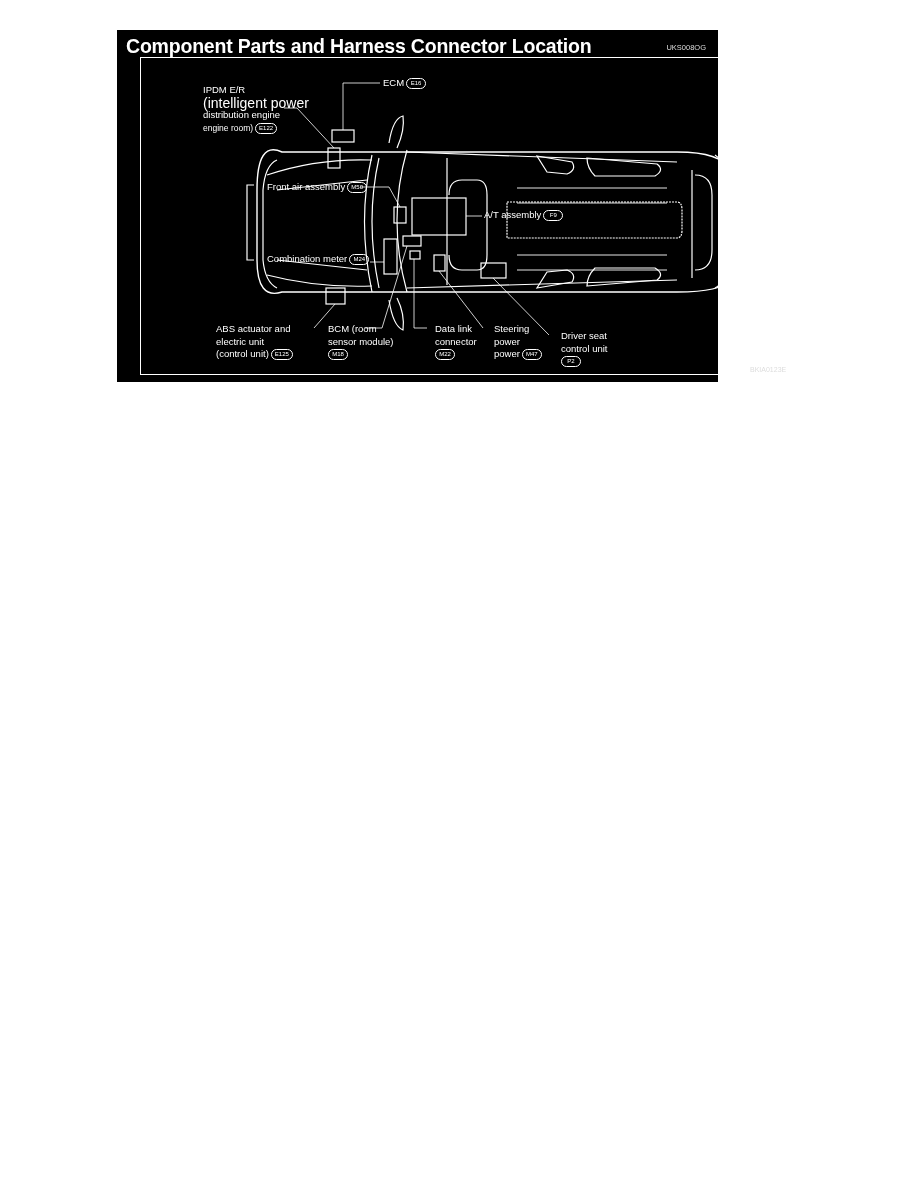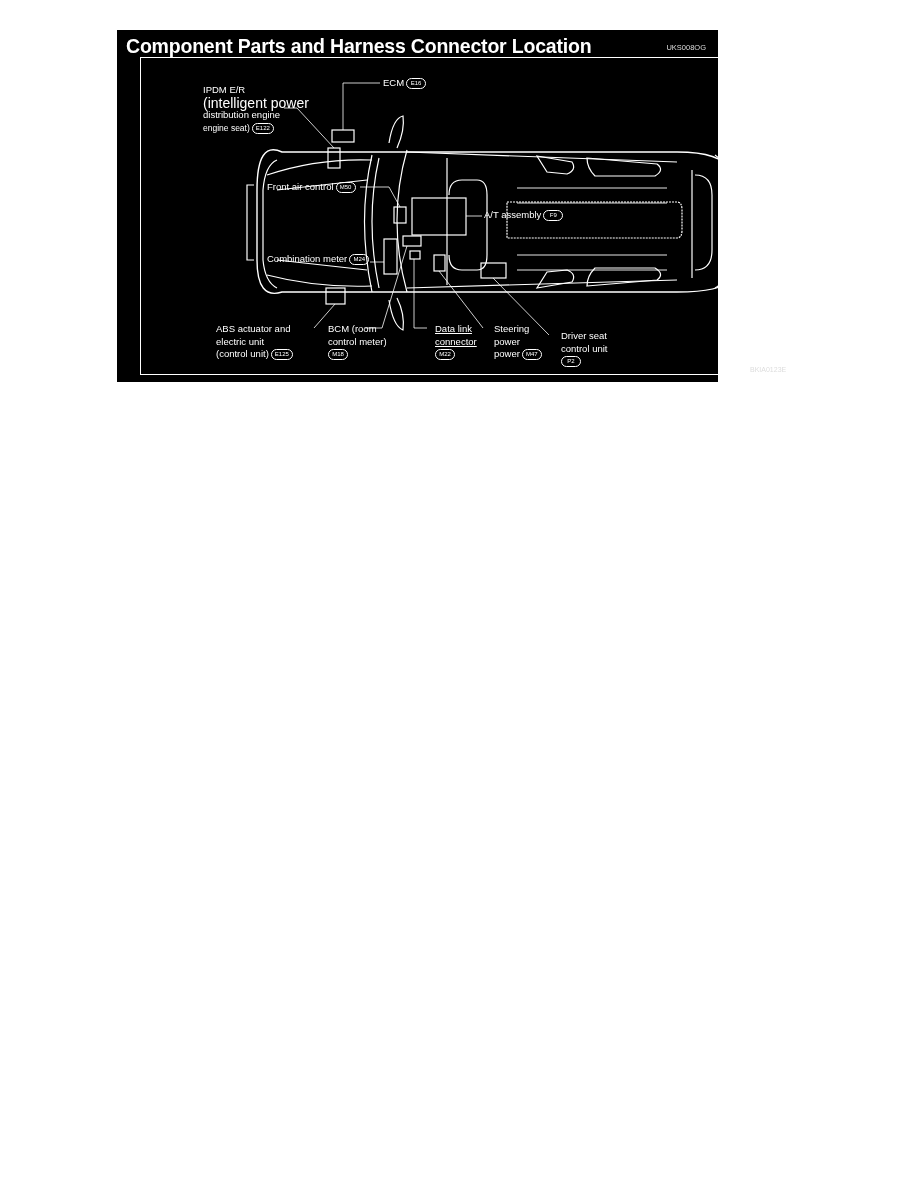--- a/index.html
+++ b/index.html
@@ -89,52 +89,52 @@
       <path d="M310 298 L297 298 L297 229" stroke-width="0.8"></path>
       <path d="M366 298 L322 241" stroke-width="0.8"></path>
       <path d="M432 305 L376 248" stroke-width="0.8"></path>
     </g>
   </svg>
 
   <div class="lbl" style="left:86px;top:54px;">
     <div>IPDM E/R</div>
     <div style="font-size:14px">(intelligent power</div>
     <div>distribution engine</div>
-    <div style="font-size:8.5px"><span>engine seat)</span><span class="conn">E122</span></div>
+    <div style="font-size:8.5px"><span>engine room)</span><span class="conn">E122</span></div>
   </div>
 
   <div class="lbl" style="left:266px;top:47px;">
     <span>ECM</span><span class="conn">E16</span>
   </div>
 
   <div class="lbl" style="left:150px;top:151px;">
-    <span>Front air control</span><span class="conn">M50</span>
+    <span>Front air assembly</span><span class="conn">M50</span>
   </div>
 
   <div class="lbl" style="left:367px;top:179px;">
     <span>A/T assembly</span><span class="conn">F9</span>
   </div>
 
   <div class="lbl" style="left:150px;top:223px;">
     <span>Combination meter</span><span class="conn">M24</span>
   </div>
 
   <div class="lbl" style="left:99px;top:293px;">
     <div>ABS actuator and</div>
     <div>electric unit</div>
     <div><span>(control unit)</span><span class="conn">E125</span></div>
   </div>
 
   <div class="lbl" style="left:211px;top:293px;">
     <div>BCM (room</div>
-    <div>control meter)</div>
+    <div>sensor module)</div>
     <div><span class="conn" style="margin-left:0">M18</span></div>
   </div>
 
-  <div class="lbl" style="left:318px;top:293px;text-decoration:underline;">
+  <div class="lbl" style="left:318px;top:293px;">
     <div>Data link</div>
     <div>connector</div>
     <div><span class="conn" style="margin-left:0">M22</span></div>
   </div>
 
   <div class="lbl" style="left:377px;top:293px;">
     <div>Steering</div>
     <div>power</div>
     <div><span>power</span><span class="conn">M47</span></div>
   </div>

